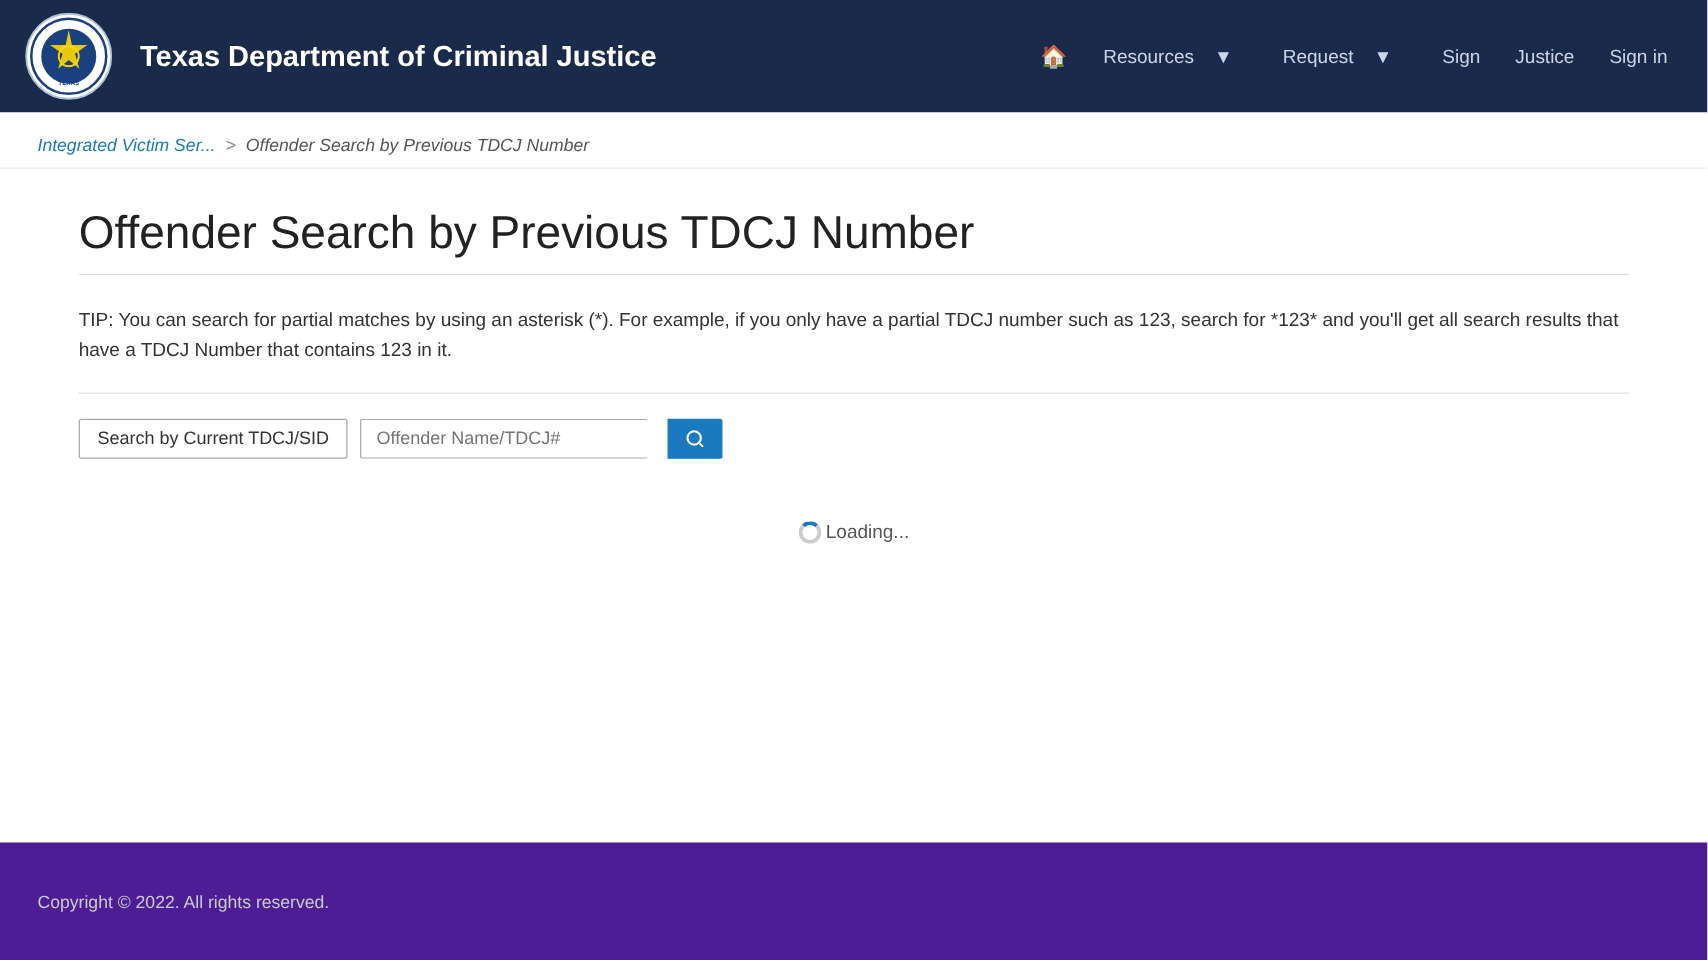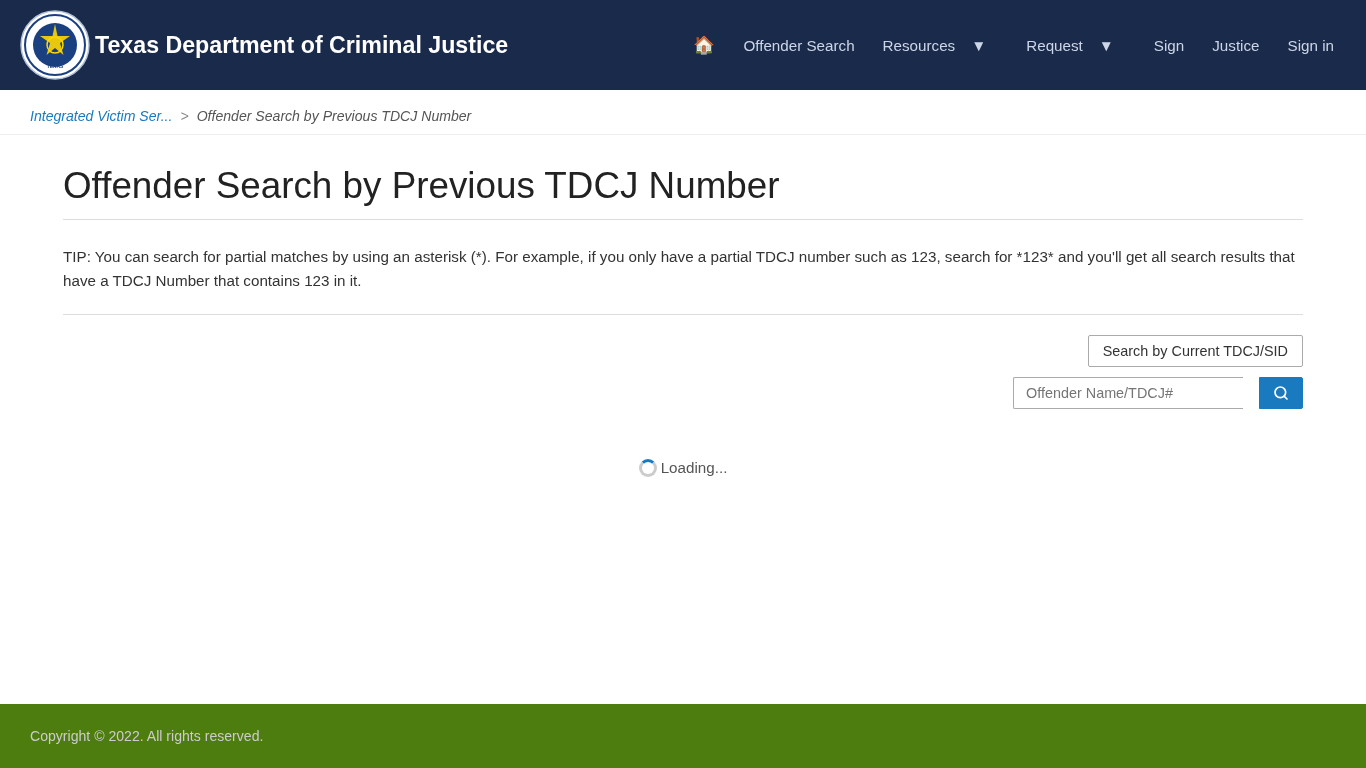--- a/index.html
+++ b/index.html
@@ -11,21 +11,21 @@
       color: #fff;
       display: flex;
       align-items: center;
       padding: 0 20px;
       height: 90px;
       flex-shrink: 0;
     }
     .navbar-brand {
       display: flex;
       align-items: center;
-      gap: 5px;
+      gap: 22px;
       text-decoration: none;
       color: #fff;
       margin-right: 30px;
     }
     .navbar-logo {
       width: 70px;
       height: 70px;
       flex-shrink: 0;
     }
     .navbar-title {
@@ -101,21 +101,21 @@
       font-size: 0.95rem;
       color: #333;
       line-height: 1.6;
       margin-bottom: 20px;
       margin-top: 25px;
     }
 
     
     .search-area {
       display: flex;
-      flex-direction: column;
+      flex-direction: row;
       align-items: flex-end;
       gap: 10px;
       border-top: 1px solid #ddd;
       padding-top: 20px;
       margin-bottom: 30px;
     }
     .search-current-btn {
       background: #fff;
       border: 1px solid #aaa;
       color: #333;
@@ -168,23 +168,23 @@
       height: 18px;
       border: 3px solid #ccc;
       border-top-color: #1a7abf;
       border-radius: 50%;
       animation: spin 1s linear infinite;
     }
     @keyframes spin { to { transform: rotate(360deg); } }
 
     
     .footer {
-      background: #4d7c0f;
+      background: #4c1d95;
       color: #ccc;
-      padding: 24px 30px;
+      padding: 39px 30px;
       font-size: 0.88rem;
       flex-shrink: 0;
     }
 
     
     .dropdown-arrow { font-size: 0.7rem; }
   </style>
 </head>
 <body>
 
@@ -197,23 +197,20 @@
       <circle cx="35" cy="35" r="22" fill="#1a4080"></circle>
       <polygon points="35,14 37.5,26 50,26 40,33 43.5,45 35,38 26.5,45 30,33 20,26 32.5,26" fill="#FFD700" opacity="0.9"></polygon>
       <circle cx="35" cy="35" r="8" fill="none" stroke="#FFD700" stroke-width="1.5"></circle>
       <text x="35" y="58" text-anchor="middle" font-size="5" fill="#1a4080" font-weight="bold">TEXAS</text>
     </svg>
     <span class="navbar-title">Texas Department of Criminal Justice</span>
   </a>
   <ul class="navbar-nav">
     <li>
       <a href="#" class="home-icon-link">🏠</a>
-    </li>
-    <li>
-      <a href="#">Offender Search</a>
     </li>
     <li>
       <a href="#">Resources <span class="dropdown-arrow">▼</span></a>
     </li>
     <li>
       <a href="#">Request <span class="dropdown-arrow">▼</span></a>
     </li>
     <li>
       <a href="#">Sign</a>
     </li>

